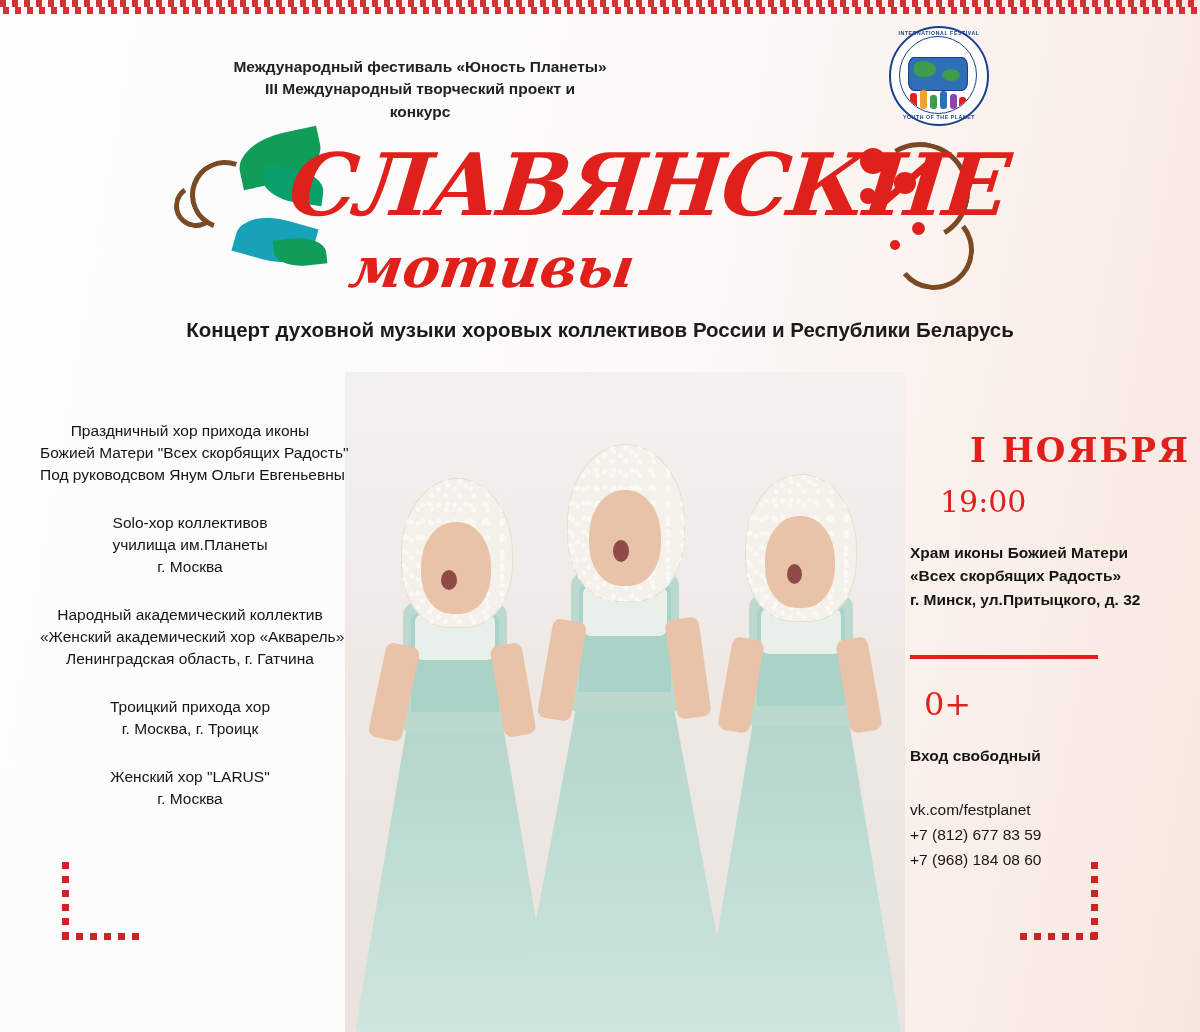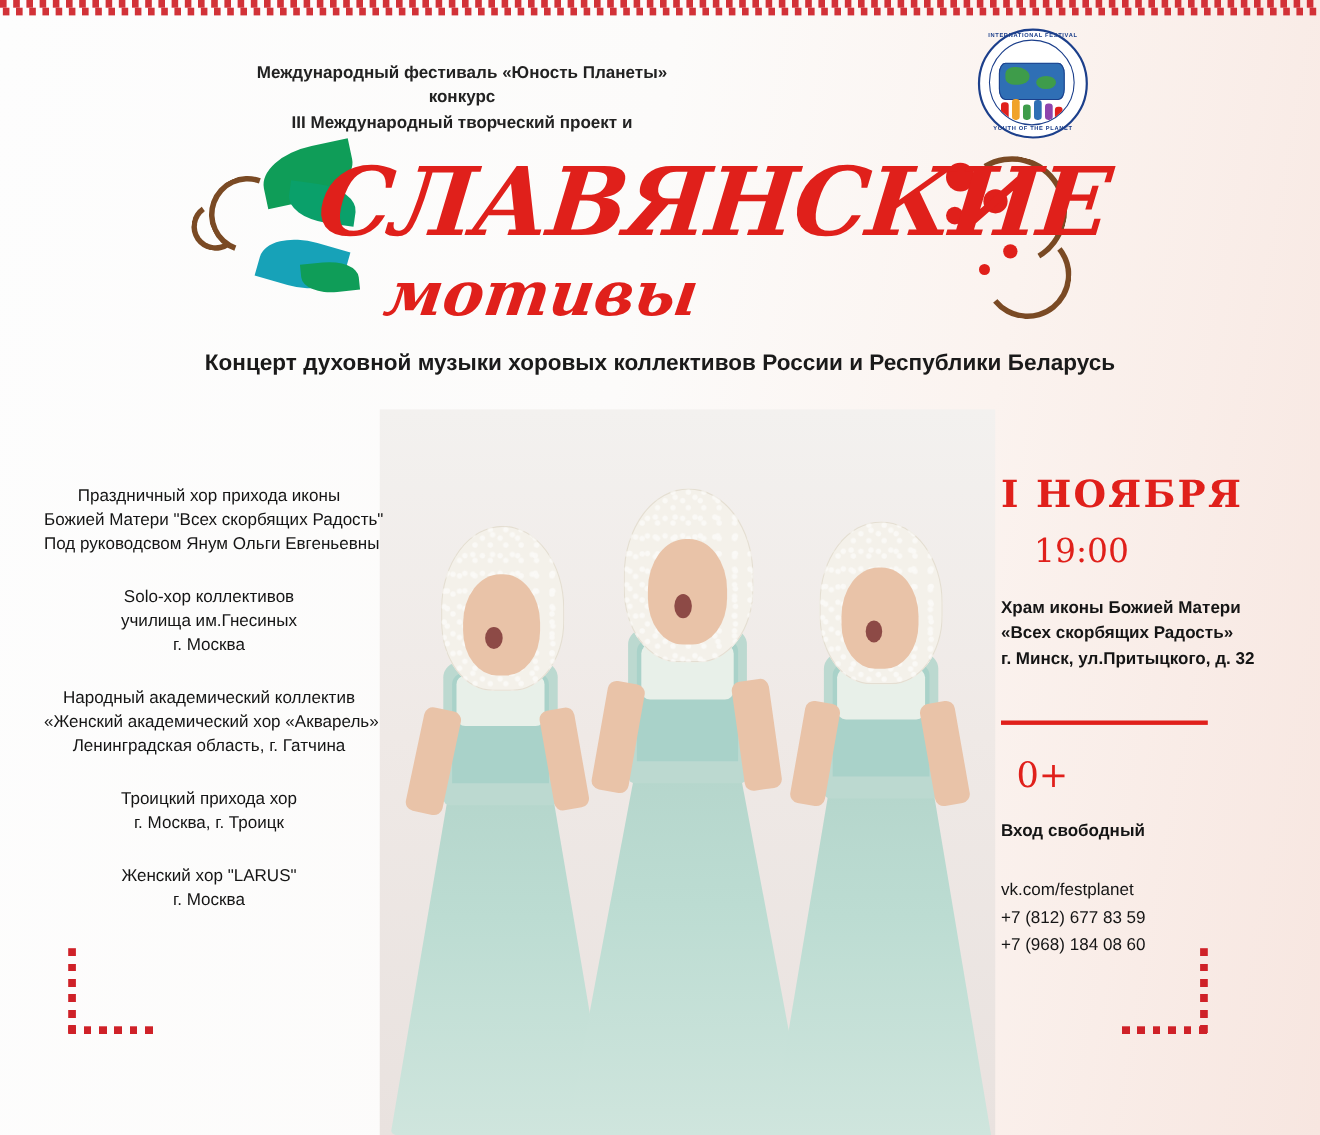--- a/index.html
+++ b/index.html
@@ -157,33 +157,33 @@
     border-radius:10px 10px 0 0;
   }
   .lace{
     position:absolute;background:#eef3ec;opacity:.9;border-radius:8px;
   }
   .skirt{position:absolute;background:linear-gradient(180deg,#b4d5cb 0%,#bcdcd2 40%,#cfe5dd 100%);}
   .arm{position:absolute;background:#e9c3a8;border-radius:8px;}
   .mouth{position:absolute;background:#8d4a46;border-radius:50%;}
   
   .program{
-    position:absolute;left:40px;top:440px;width:300px;
+    position:absolute;left:40px;top:420px;width:300px;
     text-align:center;color:#151515;
   }
   .prog-block{margin-bottom:26px;font-size:15.5px;line-height:1.42;}
   .prog-block div{white-space:nowrap;}
   
   .right-col{
     position:absolute;left:910px;top:430px;width:280px;color:#151515;
   }
   .date{
     font-family:"DejaVu Serif", serif;
     font-size:34px;color:#e0201b;letter-spacing:2px;font-weight:bold;
-    text-align:left;
+    text-align:right;
   }
   .time{
     font-family:"DejaVu Serif", serif;
     font-size:30px;color:#e0201b;margin:14px 0 0 30px;
   }
   .venue{margin-top:22px;font-size:15.5px;line-height:1.5;font-weight:bold;}
   .rule{margin:44px 0 0 0;width:188px;height:4px;background:#e0201b;}
   .age{
     font-family:"DejaVu Serif", serif;
     font-size:32px;color:#e0201b;margin:26px 0 0 14px;
@@ -207,22 +207,22 @@
 </style>
 </head>
 <body>
 
 <div id="poster">
 
   <div class="top-strip"></div>
 
   <div class="fest-head">
     <div>Международный фестиваль «Юность Планеты»</div>
+    <div>III Международный творческий проект и</div>
     <div>конкурс</div>
-    <div>III Международный творческий проект и</div>
   </div>
 
   <div class="logo">
     <div class="logo-ring"></div>
     <div class="logo-text-top">INTERNATIONAL FESTIVAL</div>
     <div class="logo-text-bot">YOUTH OF THE PLANET</div>
     <div class="logo-inner">
       <div class="logo-globe"></div>
       <div class="logo-figs">
         <i style="left:0;background:#e0201b;"></i>
@@ -298,21 +298,21 @@
   </div>
 
   <div class="program">
     <div class="prog-block">
       <div>Праздничный хор прихода иконы</div>
       <div>Божией Матери "Всех скорбящих Радость"</div>
       <div>Под руководсвом Янум Ольги Евгеньевны</div>
     </div>
     <div class="prog-block">
       <div>Solo-хор коллективов</div>
-      <div>училища им.Гнесиных</div>
+      <div>училища им.Планеты</div>
       <div>г. Москва</div>
     </div>
     <div class="prog-block">
       <div>Народный академический коллектив</div>
       <div>«Женский академический хор «Акварель»</div>
       <div>Ленинградская область, г. Гатчина</div>
     </div>
     <div class="prog-block">
       <div>Троицкий прихода хор</div>
       <div>г. Москва, г. Троицк</div>

